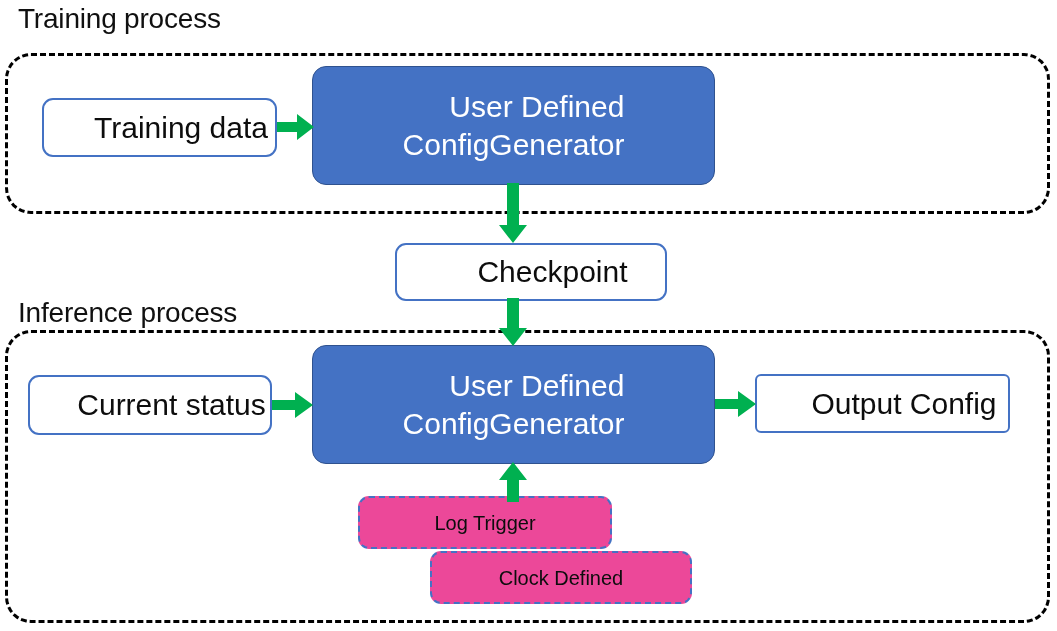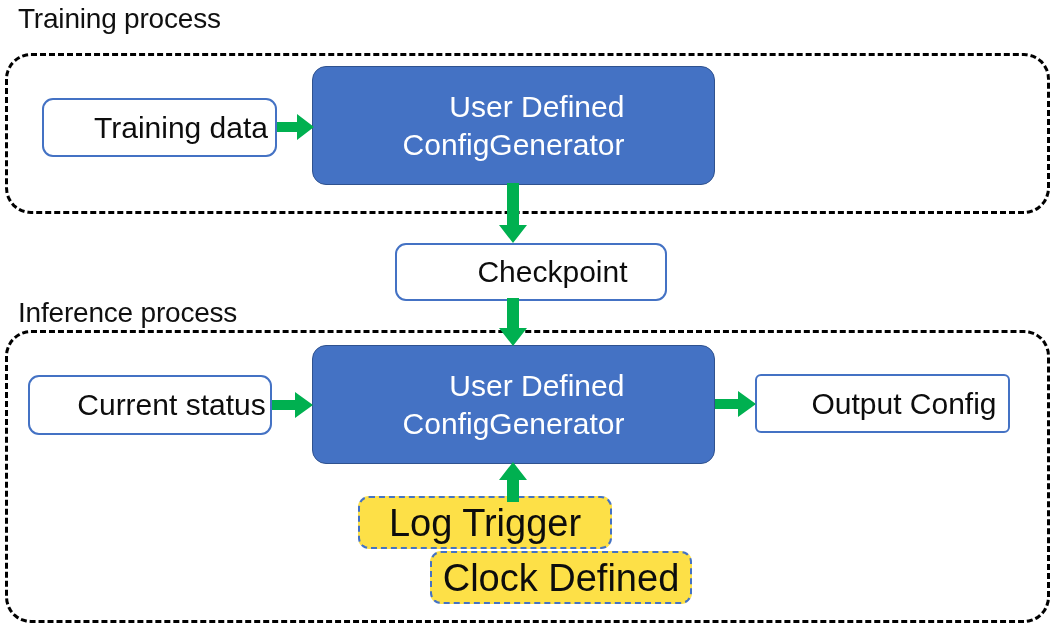--- a/index.html
+++ b/index.html
@@ -70,25 +70,25 @@
     border: 1.5px solid #2F528F;
     border-radius: 14px;
     color: #ffffff;
     font-size: 30px;
     line-height: 38px;
   }
   .node-primary .node-text { padding: 0 10px; text-align: right; }
 
   
   .node-dashed {
-    background: #fde047;
+    background: #ec4899;
     border: 2px dashed #4472C4;
     border-radius: 11px;
     color: #0d0d0d;
-    font-size: 38px;
+    font-size: 20px;
     line-height: 34px;
   }
 
   
   #node-training-data   { left: 42px;  top: 98px;  width: 235px; height: 59px; }
   #node-generator-train { left: 312px; top: 66px;  width: 403px; height: 119px; }
   #node-checkpoint      { left: 395px; top: 243px; width: 272px; height: 58px; }
   #node-current-status  { left: 28px;  top: 375px; width: 244px; height: 60px; }
   #node-generator-infer { left: 312px; top: 345px; width: 403px; height: 119px; }
   #node-output-config   { left: 755px; top: 374px; width: 255px; height: 59px; border-radius: 6px; }

